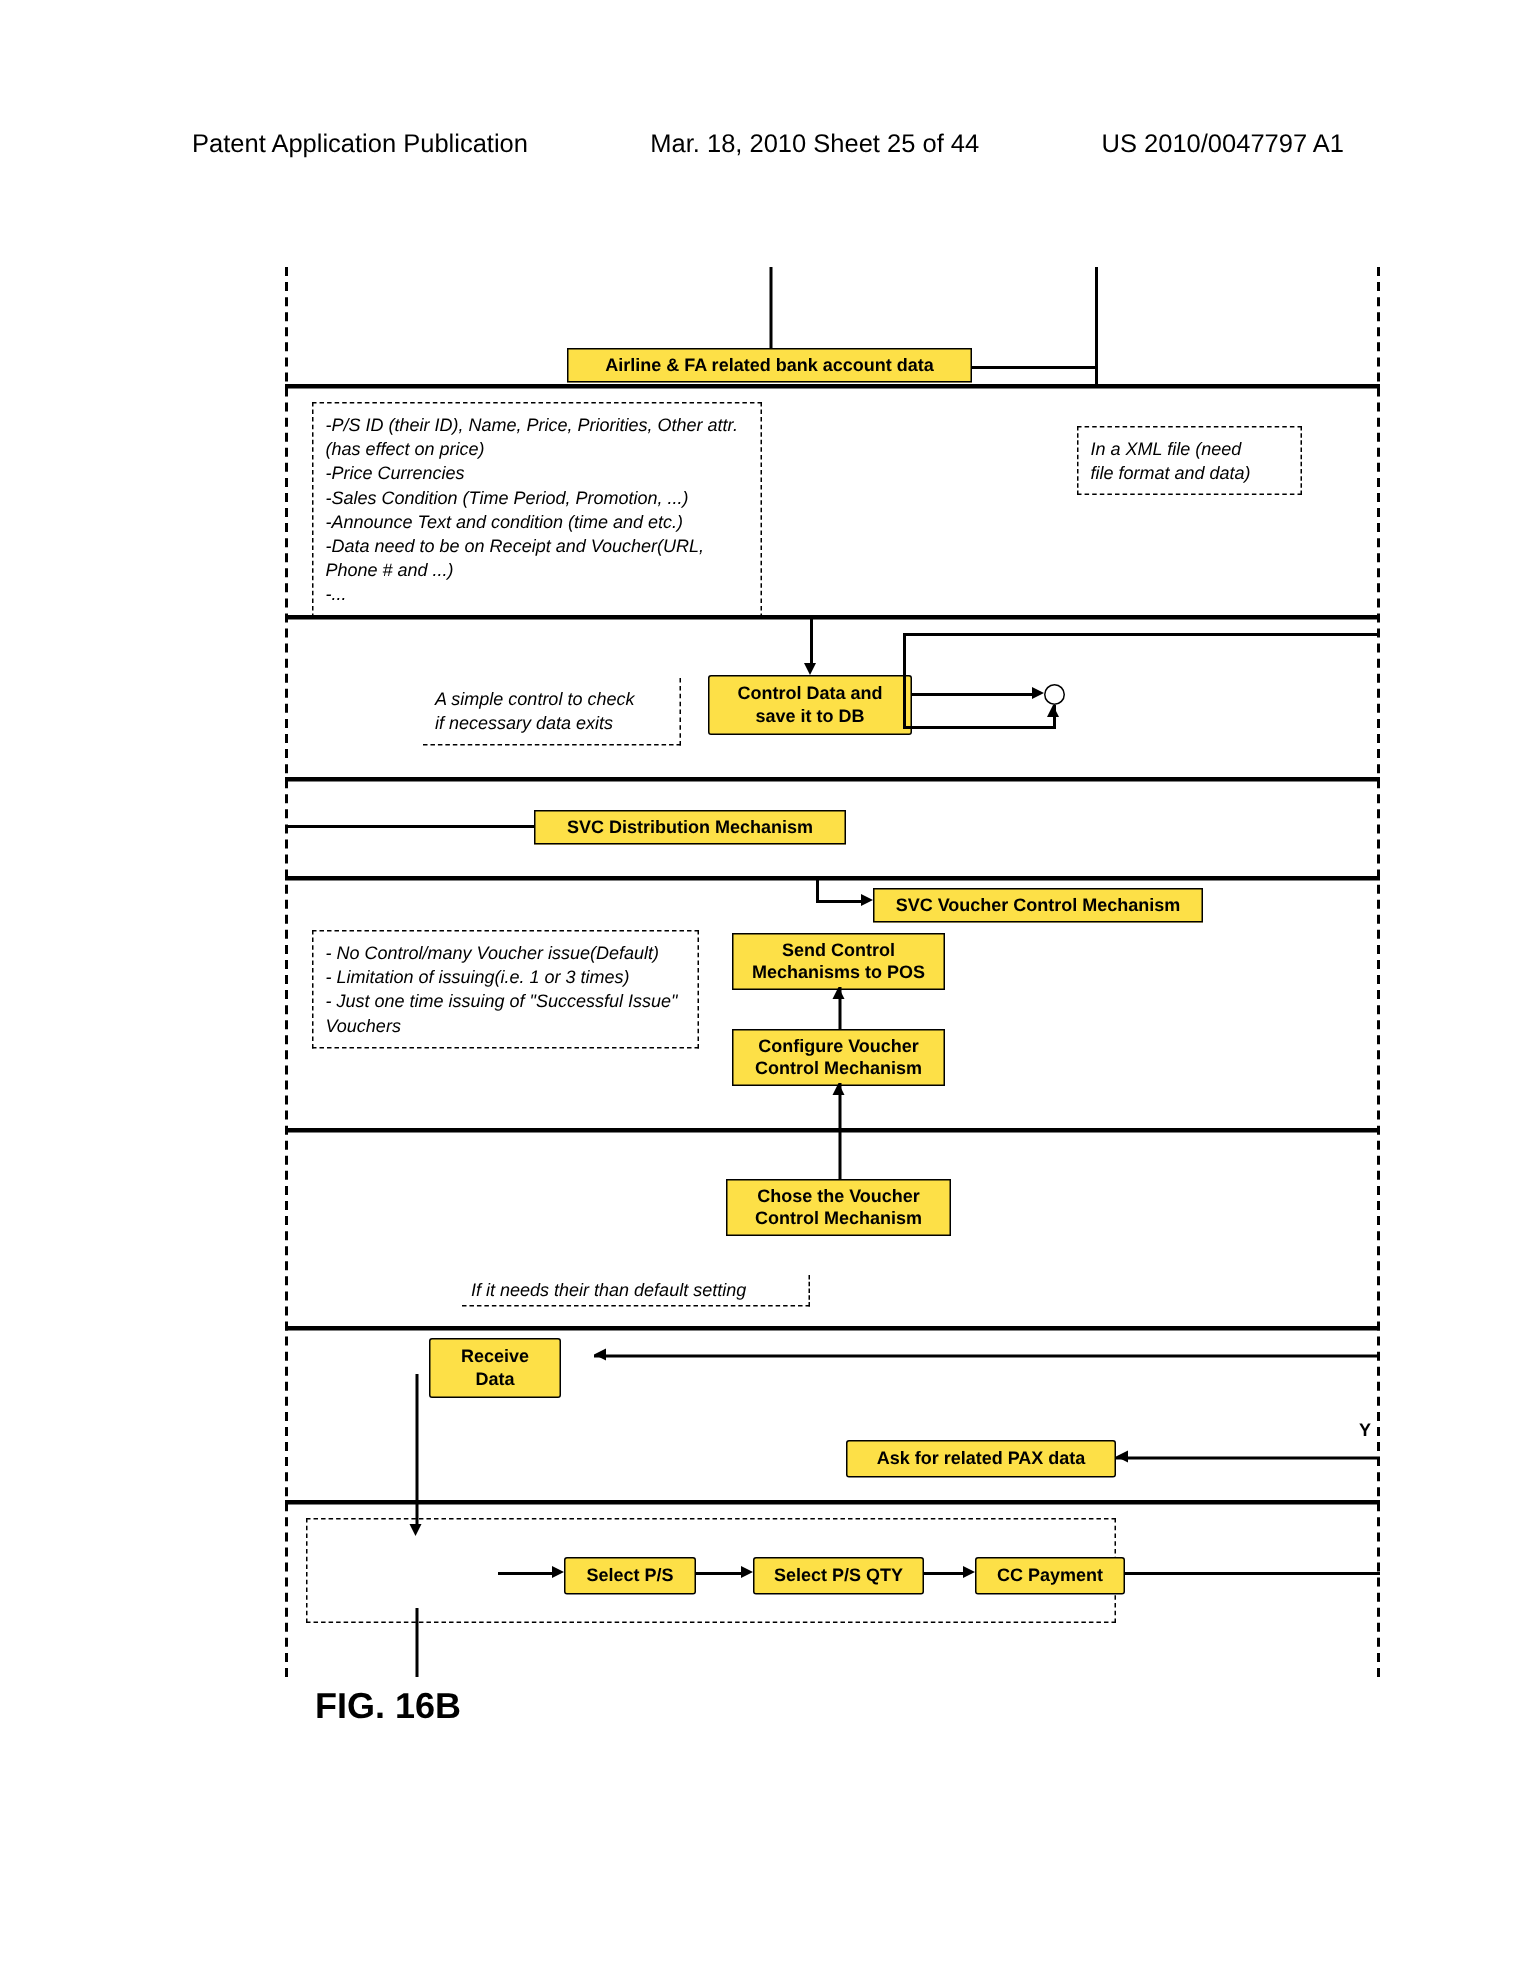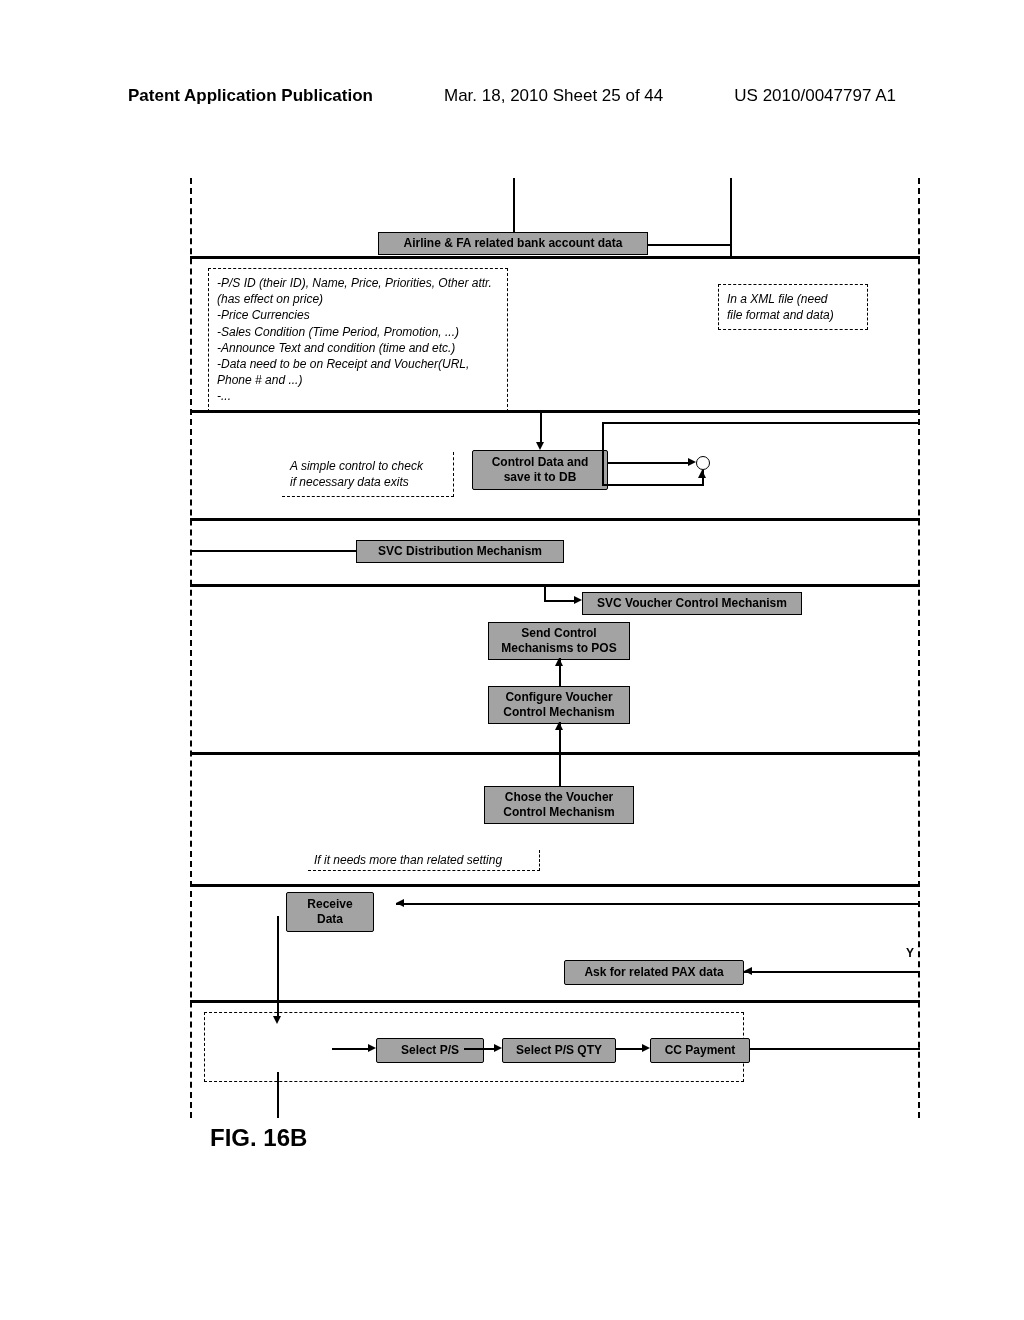--- a/index.html
+++ b/index.html
@@ -14,32 +14,32 @@
   .header {
     position: absolute;
     top: 86px;
     left: 0;
     width: 1024px;
     display: flex;
     justify-content: space-between;
     font-size: 17px;
     padding: 0 128px 0 128px;
   }
-  .header .left { font-weight: bold; }
+  .header .left { font-weight: normal; }
   .diagram {
     position: absolute;
     left: 190px;
     top: 178px;
     width: 730px;
     height: 960px;
   }
   .box {
     position: absolute;
     border: 1.5px solid #000;
-    background: #a3a3a3;
+    background: #fde047;
     font-size: 12px;
     font-weight: bold;
     text-align: center;
     padding: 3px 6px;
     line-height: 1.25;
   }
   .box.rounded { border-radius: 2px; padding: 4px 10px; }
   .dashed-note {
     position: absolute;
     border: 1.5px dashed #000;
@@ -171,55 +171,61 @@
   <div class="connector" style="left:412px; top:244px; width:318px; height:1.5px"></div>
 
   <div class="box" style="left:166px; top:362px; width:208px">SVC Distribution Mechanism</div>
   <div class="connector" style="left:0px; top:372px; width:166px; height:1.5px"></div>
 
   <div class="connector" style="left:354px; top:408px; width:1.5px; height:14px"></div>
   <div class="connector" style="left:354px; top:422px; width:30px; height:1.5px"></div>
   <div class="arrowhead right" style="left:384px; top:418px"></div>
   <div class="box" style="left:392px; top:414px; width:220px">SVC Voucher Control Mechanism</div>
 
+  <div class="dashed-note" style="left:18px; top:442px; width:258px">
+    <span style="white-space:pre-line; display:block">- No Control/many Voucher issue(Default)
+- Limitation of issuing(i.e. 1 or 3 times)
+- Just one time issuing of "Successful Issue"
+Vouchers</span>
+  </div>
   <div class="box" style="left:298px; top:444px; width:142px">
     <span style="white-space:pre-line">Send Control
 Mechanisms to POS</span>
   </div>
   <div class="connector" style="left:369px; top:480px; width:1.5px; height:28px"></div>
   <div class="arrowhead up" style="left:365px; top:480px"></div>
   <div class="box" style="left:298px; top:508px; width:142px">
     <span style="white-space:pre-line">Configure Voucher
 Control Mechanism</span>
   </div>
   <div class="connector" style="left:369px; top:544px; width:1.5px; height:30px"></div>
   <div class="arrowhead up" style="left:365px; top:544px"></div>
 
   <div class="connector" style="left:369px; top:576px; width:1.5px; height:32px"></div>
   <div class="box" style="left:294px; top:608px; width:150px">
     <span style="white-space:pre-line">Chose the Voucher
 Control Mechanism</span>
   </div>
   <div class="dashed-note" style="left:118px; top:672px; width:232px; border-top:none; border-left:none; padding:2px 6px">
-    <span>If it needs more than related setting</span>
+    <span>If it needs their than default setting</span>
   </div>
 
   <div class="box rounded" style="left:96px; top:714px; width:88px">Receive Data</div>
   <div class="connector" style="left:206px; top:725px; width:524px; height:1.5px"></div>
   <div class="arrowhead left" style="left:206px; top:721px"></div>
 
   <div class="box rounded" style="left:374px; top:782px; width:180px">Ask for related PAX data</div>
   <div class="connector" style="left:554px; top:793px; width:176px; height:1.5px"></div>
   <div class="arrowhead left" style="left:554px; top:789px"></div>
   <span class="ytag" style="left:716px; top:768px">Y</span>
 
   <div class="dashed-row" style="left:14px; top:834px; width:540px; height:70px"></div>
   <div class="connector" style="left:142px; top:870px; width:36px; height:1.5px"></div>
   <div class="arrowhead right" style="left:178px; top:866px"></div>
-  <div class="box rounded" style="left:186px; top:860px; width:108px">Select P/S</div>
+  <div class="box rounded" style="left:186px; top:860px; width:88px">Select P/S</div>
   <div class="connector" style="left:274px; top:870px; width:30px; height:1.5px"></div>
   <div class="arrowhead right" style="left:304px; top:866px"></div>
   <div class="box rounded" style="left:312px; top:860px; width:114px">Select P/S QTY</div>
   <div class="connector" style="left:426px; top:870px; width:26px; height:1.5px"></div>
   <div class="arrowhead right" style="left:452px; top:866px"></div>
   <div class="box rounded" style="left:460px; top:860px; width:100px">CC Payment</div>
   <div class="connector" style="left:560px; top:870px; width:170px; height:1.5px"></div>
 
   <div class="connector" style="left:87px; top:894px; width:1.5px; height:46px"></div>
   <div class="arrowhead down" style="left:83px; top:838px"></div>

